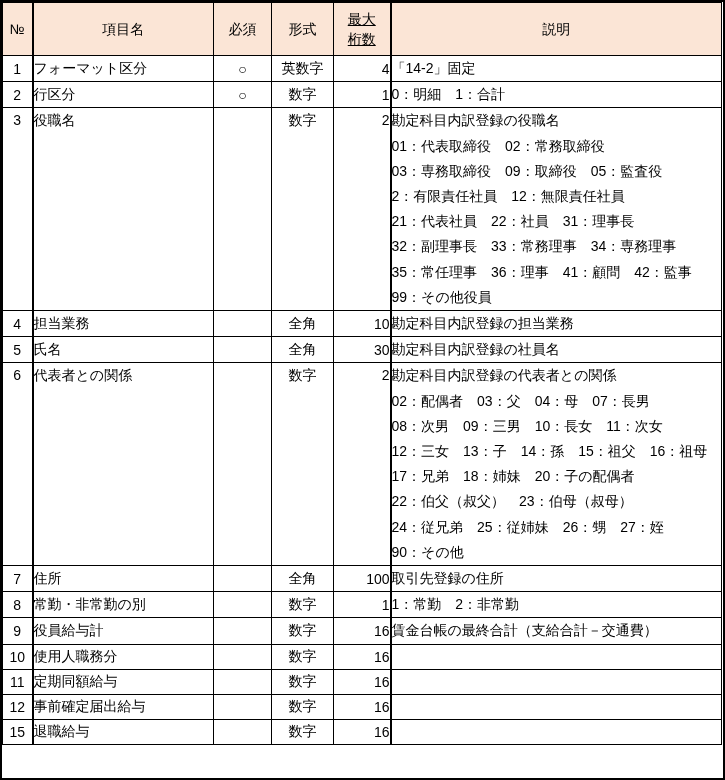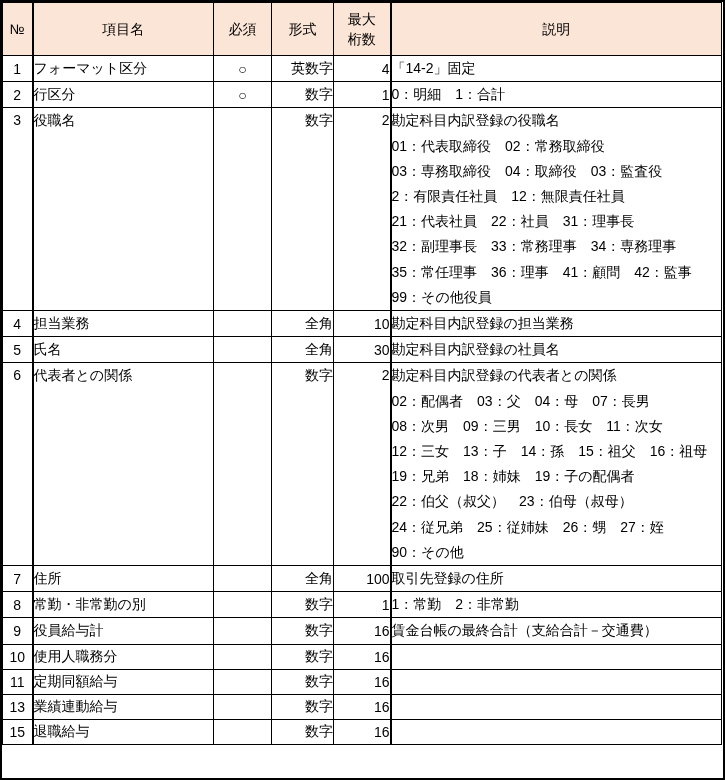--- a/index.html
+++ b/index.html
@@ -32,29 +32,29 @@
     vertical-align: middle;
     font-weight: normal;
   }
   thead th {
     background: var(--header-bg, #FBE5D6);
     border-bottom: 2px solid #000000;
     text-align: center;
     height: 53px;
     line-height: 1.45;
   }
-  th.col-max-h { white-space: pre-line; }
+  th.col-max-h { white-space: pre-line; text-decoration: underline; }
   
   .col-no   { border-right: 2px solid #000000 !important; }
   .col-desc { border-left: 2px solid #000000 !important; }
   
   td.col-no   { text-align: center; }
   td.col-item { text-align: left; padding-left: 4px; font-family: Liberation Serif, serif; }
   td.col-req  { text-align: center; }
-  td.col-fmt  { text-align: right; padding-left: 3px; margin-left: 25px; }
+  td.col-fmt  { text-align: center; padding-left: 3px; margin-left: 25px; }
   td.col-max  { text-align: right; padding-right: 4px; }
   td.col-desc { text-align: left; padding-left: 4px; }
   
   tbody tr { height: 25px; }
   tbody tr.short { height: 22px; }
   tbody tr.multi { height: auto; }
   tbody tr.multi td { vertical-align: top; line-height: 25px; }
   .desc-line { line-height: 25.2px; white-space: nowrap; }
 </style>
 </head>
@@ -104,21 +104,21 @@
         </tr>
         <tr class="multi">
           <td class="col-no">3</td>
           <td class="col-item">役職名</td>
           <td class="col-req"></td>
           <td class="col-fmt">数字</td>
           <td class="col-max">2</td>
           <td class="col-desc">
             <div class="desc-line">勘定科目内訳登録の役職名</div>
             <div class="desc-line">01：代表取締役　02：常務取締役</div>
-            <div class="desc-line">03：専務取締役　04：取締役　03：監査役</div>
+            <div class="desc-line">03：専務取締役　09：取締役　05：監査役</div>
             <div class="desc-line">2：有限責任社員　12：無限責任社員</div>
             <div class="desc-line">21：代表社員　22：社員　31：理事長</div>
             <div class="desc-line">32：副理事長　33：常務理事　34：専務理事</div>
             <div class="desc-line">35：常任理事　36：理事　41：顧問　42：監事</div>
             <div class="desc-line">99：その他役員</div>
           </td>
         </tr>
         <tr class="short">
           <td class="col-no">4</td>
           <td class="col-item">担当業務</td>
@@ -143,21 +143,21 @@
           <td class="col-no">6</td>
           <td class="col-item">代表者との関係</td>
           <td class="col-req"></td>
           <td class="col-fmt">数字</td>
           <td class="col-max">2</td>
           <td class="col-desc">
             <div class="desc-line">勘定科目内訳登録の代表者との関係</div>
             <div class="desc-line">02：配偶者　03：父　04：母　07：長男</div>
             <div class="desc-line">08：次男　09：三男　10：長女　11：次女</div>
             <div class="desc-line">12：三女　13：子　14：孫　15：祖父　16：祖母</div>
-            <div class="desc-line">19：兄弟　18：姉妹　19：子の配偶者</div>
+            <div class="desc-line">17：兄弟　18：姉妹　20：子の配偶者</div>
             <div class="desc-line">22：伯父（叔父）　23：伯母（叔母）</div>
             <div class="desc-line">24：従兄弟　25：従姉妹　26：甥　27：姪</div>
             <div class="desc-line">90：その他</div>
           </td>
         </tr>
         <tr>
           <td class="col-no">7</td>
           <td class="col-item">住所</td>
           <td class="col-req"></td>
           <td class="col-fmt">全角</td>
@@ -196,22 +196,22 @@
         </tr>
         <tr>
           <td class="col-no">11</td>
           <td class="col-item">定期同額給与</td>
           <td class="col-req"></td>
           <td class="col-fmt">数字</td>
           <td class="col-max">16</td>
           <td class="col-desc"></td>
         </tr>
         <tr>
-          <td class="col-no">13</td>
-          <td class="col-item">業績連動給与</td>
+          <td class="col-no">12</td>
+          <td class="col-item">事前確定届出給与</td>
           <td class="col-req"></td>
           <td class="col-fmt">数字</td>
           <td class="col-max">16</td>
           <td class="col-desc"></td>
         </tr>
         <tr>
           <td class="col-no">15</td>
           <td class="col-item">退職給与</td>
           <td class="col-req"></td>
           <td class="col-fmt">数字</td>

